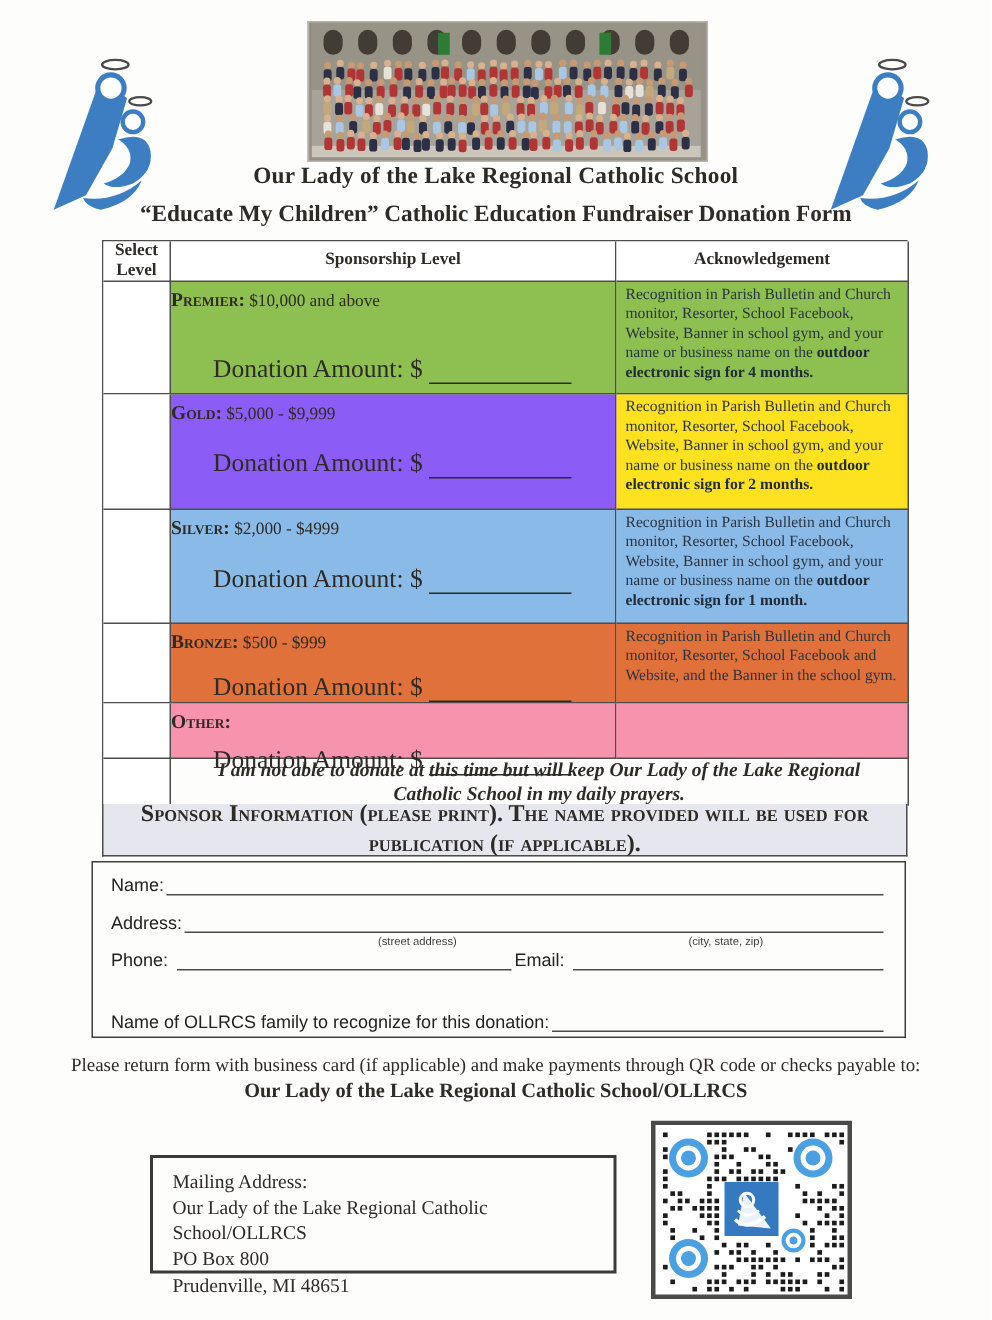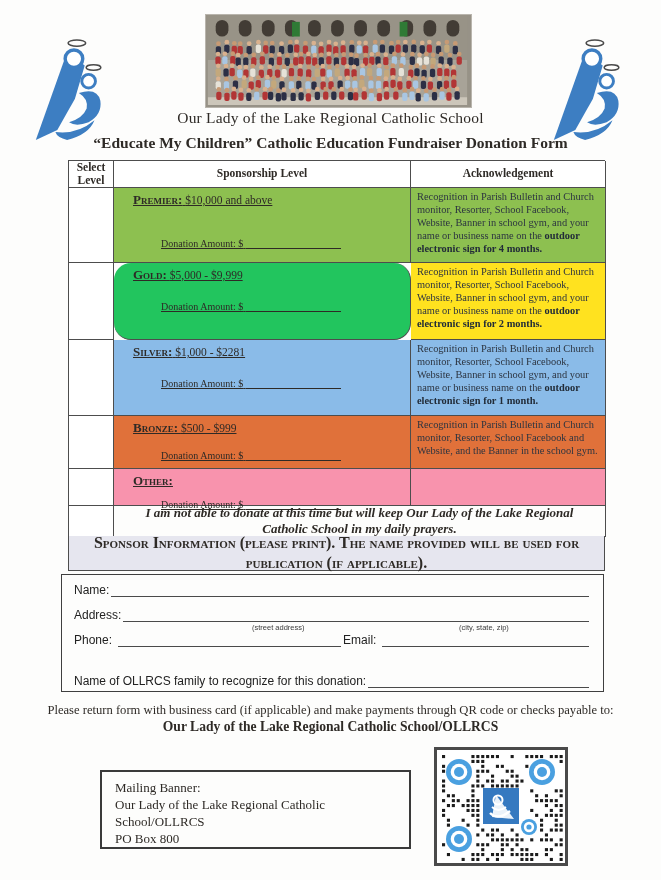--- a/index.html
+++ b/index.html
@@ -3,36 +3,36 @@
 <meta charset="utf-8">
 <style>
   html,body{margin:0;padding:0;background:#ffffff;}
   .page{position:relative;width:661px;height:880px;background:#fdfdfc;overflow:hidden;
         font-family:"Liberation Serif", serif;color:#2e2a26;}
   
   .photo{position:absolute;left:205px;top:14px;width:265px;height:92px;border:1px solid #b9b5ad;background:#979287;}
   .logo{position:absolute;top:36px;width:88px;height:110px;}
   .logo.left{left:28px;} .logo.right{left:546px;}
   .title{position:absolute;left:0;top:109px;width:100%;text-align:center;
-         font-weight:normal;font-size:15.5px;letter-spacing:.2px;}
+         font-weight:bold;font-size:15.5px;letter-spacing:.2px;}
   .subtitle{position:absolute;left:0;top:134px;width:100%;text-align:center;
          font-weight:bold;font-size:15.5px;}
   
   .tier-table{position:absolute;left:68px;top:160px;width:537px;display:grid;
       grid-template-columns:45px 297px 195px;
       grid-template-rows:27px 75px 77px 76px 53px 37px 31px;
       border-top:1.5px solid #4d4d4d;border-left:1.5px solid #4d4d4d;box-sizing:border-box;}
   .cell{border-right:1.5px solid #4d4d4d;border-bottom:1.5px solid #4d4d4d;box-sizing:border-box;}
   .hdr{display:flex;align-items:center;justify-content:center;text-align:center;
        font-weight:bold;font-size:11.5px;line-height:1.15;background:#fff;}
   .selcell{background:#fff;}
-  .sponsor-cell{padding:4px 19px;font-size:11.5px;text-decoration:underline;}
+  .sponsor-cell{padding:4px 0;font-size:11.5px;}
   .tier-label{font-weight:bold;font-variant:small-caps;font-size:13px;}
   .tier-range{font-size:11.5px;}
-  .donation-line{margin-left:28px;font-size:10px;}
+  .donation-line{margin-left:28px;font-size:17px;}
   .m-prem{margin-top:28px;} .m-gold{margin-top:16px;} .m-silv{margin-top:16px;}
   .m-bron{margin-top:12px;} .m-oth{margin-top:8px;}
   .blank{display:inline-block;width:95px;border-bottom:1.2px solid #2e2a26;height:12px;vertical-align:bottom;}
   .ack-cell{padding:3px 6px 2px 6px;font-size:10.4px;line-height:1.24;color:#2c3440;}
   .ack-cell b{color:#222c38;}
   .note-cell{grid-column:span 2;display:flex;align-items:center;justify-content:center;text-align:center;
        font-weight:bold;font-style:italic;font-size:13px;padding:0 10px;line-height:1.2;}
   .sponsor-banner{position:absolute;left:68px;top:536px;width:537px;height:35px;box-sizing:border-box;
        border:1.5px solid #4d4d4d;border-top:none;display:flex;align-items:center;justify-content:center;
        text-align:center;font-weight:bold;font-variant:small-caps;font-size:16px;line-height:1.25;padding:0 22px;}
@@ -435,31 +435,31 @@
 
     <div class="cell selcell"></div>
     <div class="cell sponsor-cell" style="background: rgb(141, 192, 80);">
       <span class="tier-label">Premier:</span>
       <span class="tier-range">$10,000 and above</span>
       <div class="donation-line m-prem"><span>Donation Amount:  $</span> <span class="blank"></span></div>
     </div>
     <div class="cell ack-cell" style="background: rgb(141, 192, 80);"><span>Recognition in Parish Bulletin and Church monitor, Resorter, School Facebook, Website, Banner in school gym, and your name or business name on the </span><b>outdoor electronic sign for 4 months.</b></div>
 
     <div class="cell selcell"></div>
-    <div class="cell sponsor-cell" style="background: #22c55e; border-radius: 17px;">
+    <div class="cell sponsor-cell" style="background: #8b5cf6;">
       <span class="tier-label">Gold:</span>
       <span class="tier-range">$5,000 - $9,999</span>
       <div class="donation-line m-gold"><span>Donation Amount:  $</span> <span class="blank"></span></div>
     </div>
     <div class="cell ack-cell" style="background: rgb(255, 226, 31);"><span>Recognition in Parish Bulletin and Church monitor, Resorter, School Facebook, Website, Banner in school gym, and your name or business name on the </span><b>outdoor electronic sign for 2 months.</b></div>
 
     <div class="cell selcell"></div>
     <div class="cell sponsor-cell" style="background: rgb(138, 187, 232);">
       <span class="tier-label">Silver:</span>
-      <span class="tier-range">$1,000 - $2281</span>
+      <span class="tier-range">$2,000 - $4999</span>
       <div class="donation-line m-silv"><span>Donation Amount:  $</span> <span class="blank"></span></div>
     </div>
     <div class="cell ack-cell" style="background: rgb(138, 187, 232);"><span>Recognition in Parish Bulletin and Church monitor, Resorter, School Facebook, Website, Banner in school gym, and your name or business name on the </span><b>outdoor electronic sign for 1 month.</b></div>
 
     <div class="cell selcell"></div>
     <div class="cell sponsor-cell" style="background: rgb(224, 113, 58);">
       <span class="tier-label">Bronze:</span>
       <span class="tier-range">$500 - $999</span>
       <div class="donation-line m-bron"><span>Donation Amount:  $</span> <span class="blank"></span></div>
     </div>
@@ -500,23 +500,24 @@
     <div class="frow" style="top:99px;">
       <span class="flabel">Name of OLLRCS family to recognize for this donation:</span>
       <span class="fline"></span>
     </div>
   </div>
 
   <div class="return-1">Please return form with business card (if applicable) and make payments through QR code or checks payable to:</div>
   <div class="return-2">Our Lady of the Lake Regional Catholic School/OLLRCS</div>
 
   <div class="mail-box">
-    <div>Mailing Banner:</div>
+    <div>Mailing Address:</div>
     <div>Our Lady of the Lake Regional Catholic School/OLLRCS</div>
     <div>PO Box 800</div>
+    <div>Prudenville, MI 48651</div>
   </div>
 
   <div class="qr-wrap">
     <svg id="qr-svg" viewBox="0 0 134 119" width="134" height="119">
       <rect x="1.5" y="1.5" width="131" height="116" fill="#ffffff" stroke="#4a4a4a" stroke-width="3"></rect>
       <g>
           <rect x="8" y="8" width="3.1" height="3.1" fill="#1c1c1c"></rect>
           <rect x="8" y="17.8" width="3.1" height="3.1" fill="#1c1c1c"></rect>
           <rect x="8" y="22.700000000000003" width="3.1" height="3.1" fill="#1c1c1c"></rect>
           <rect x="8" y="32.5" width="3.1" height="3.1" fill="#1c1c1c"></rect>

